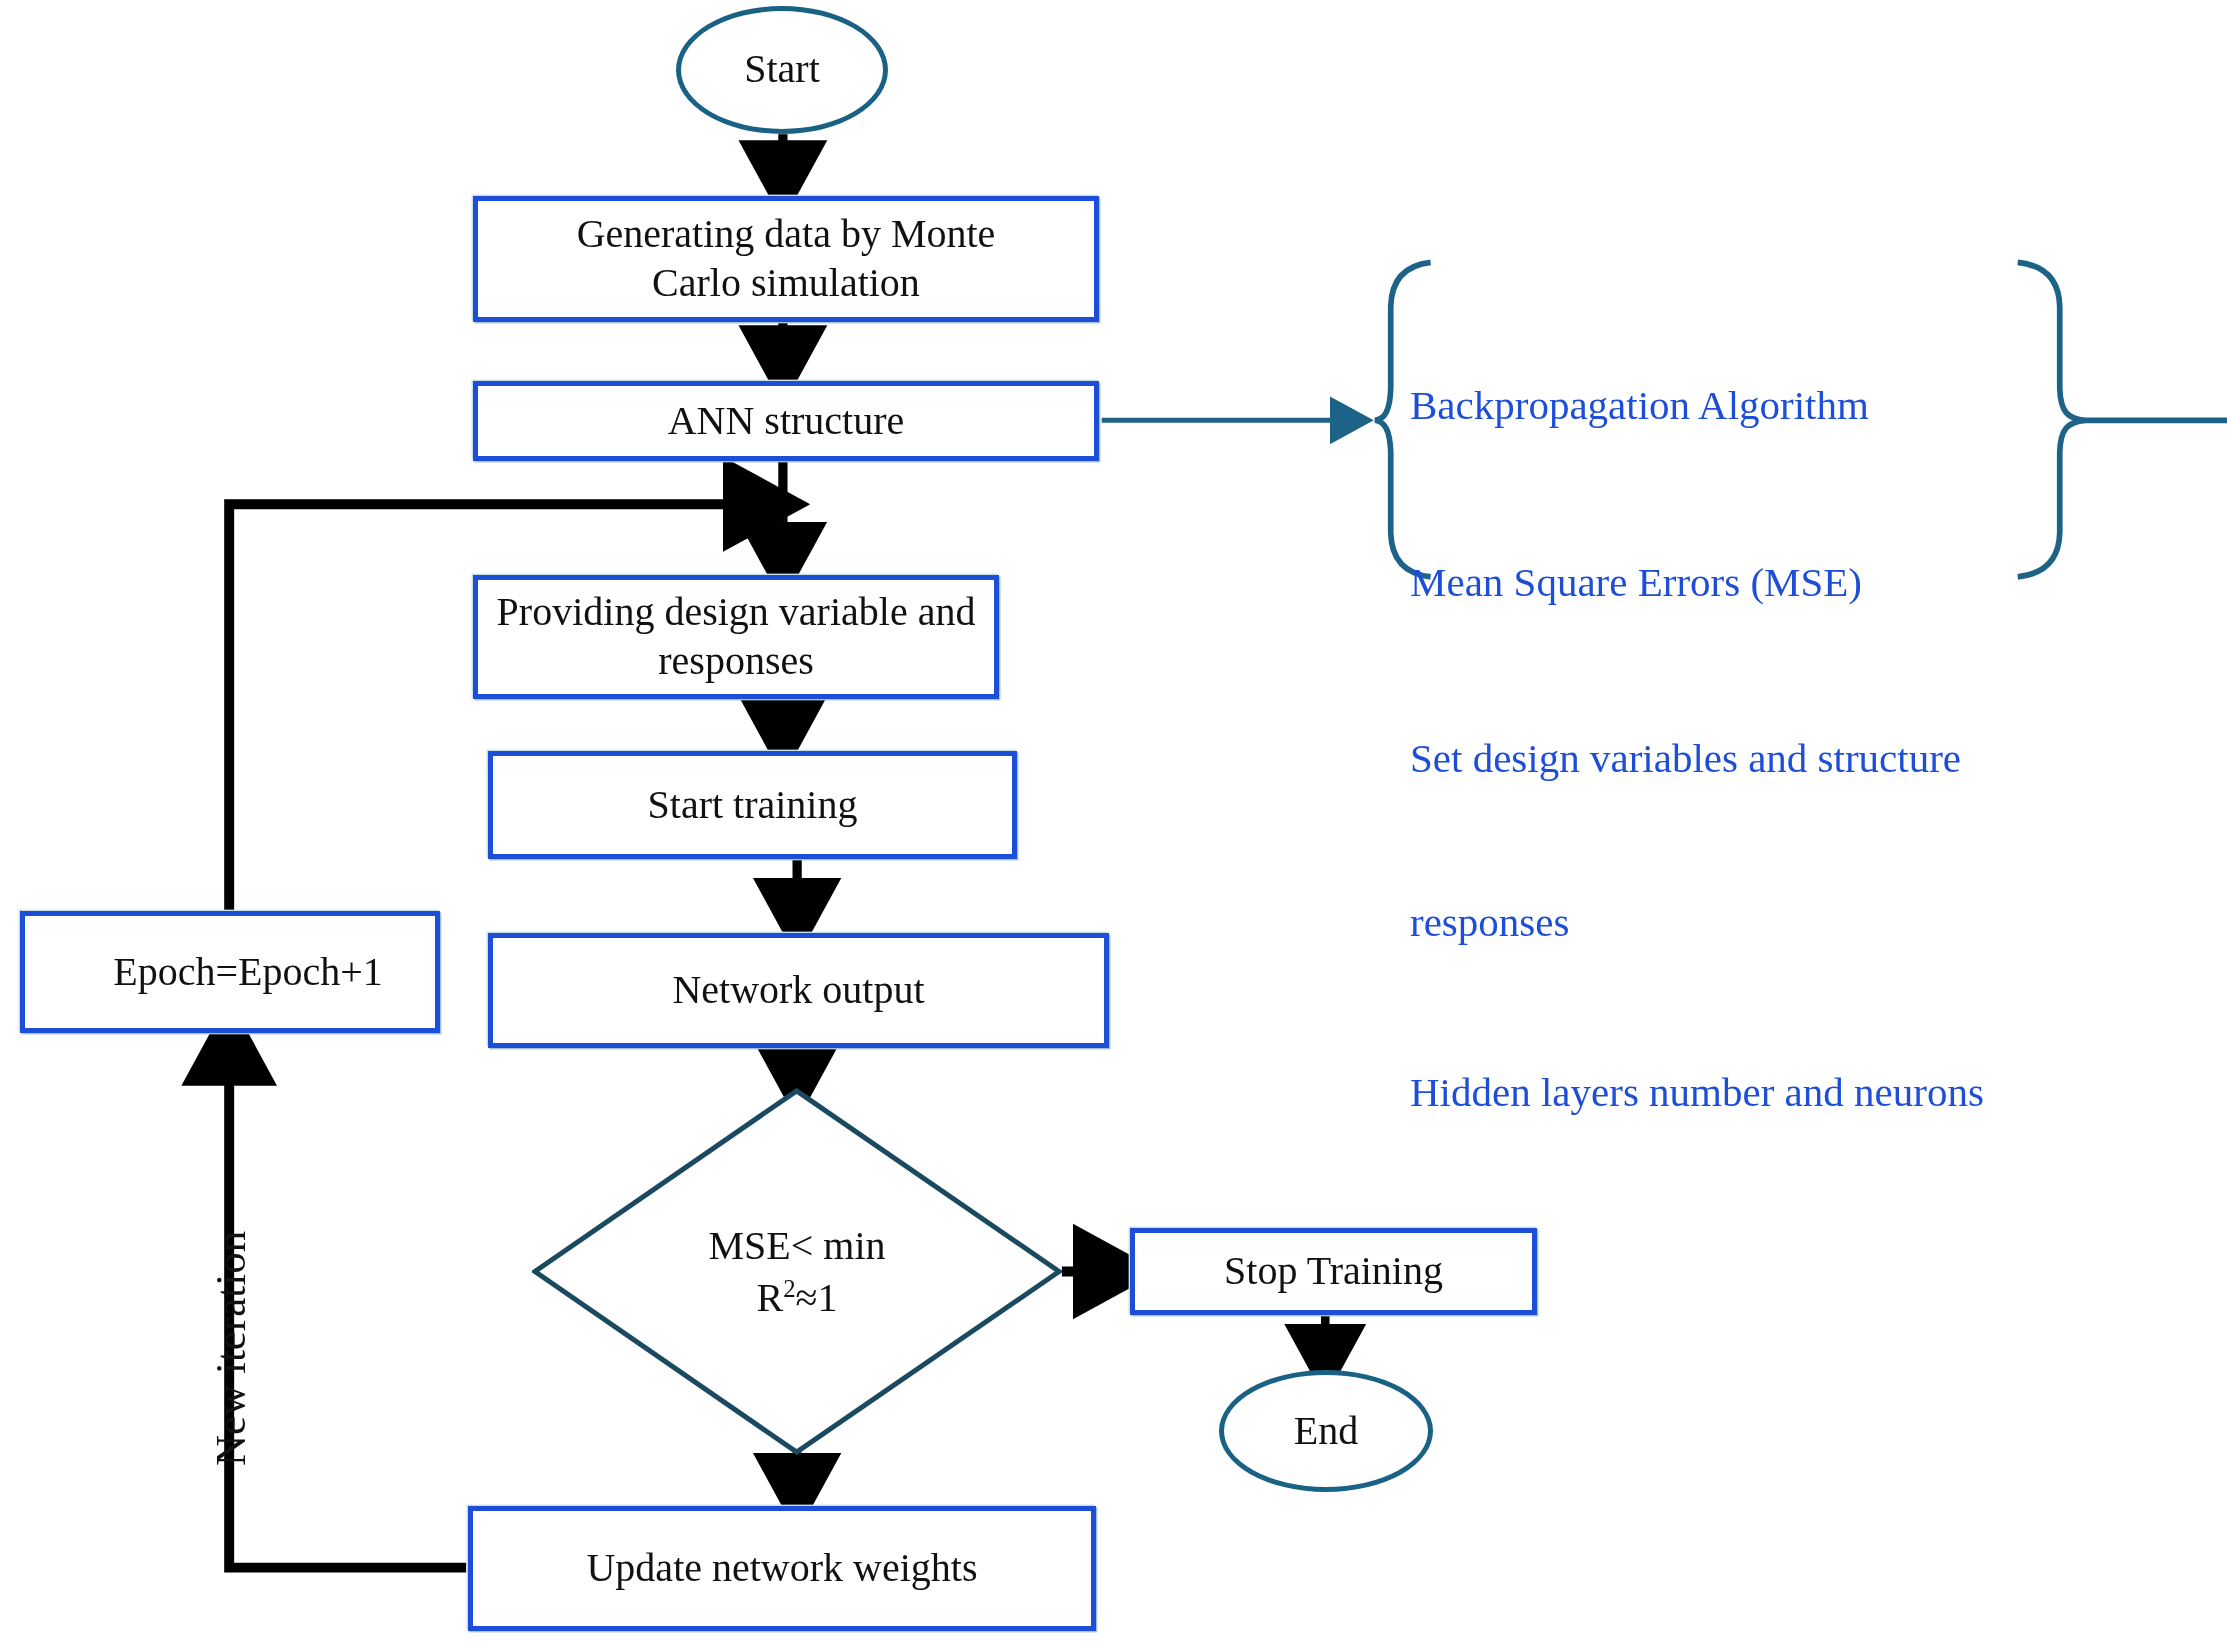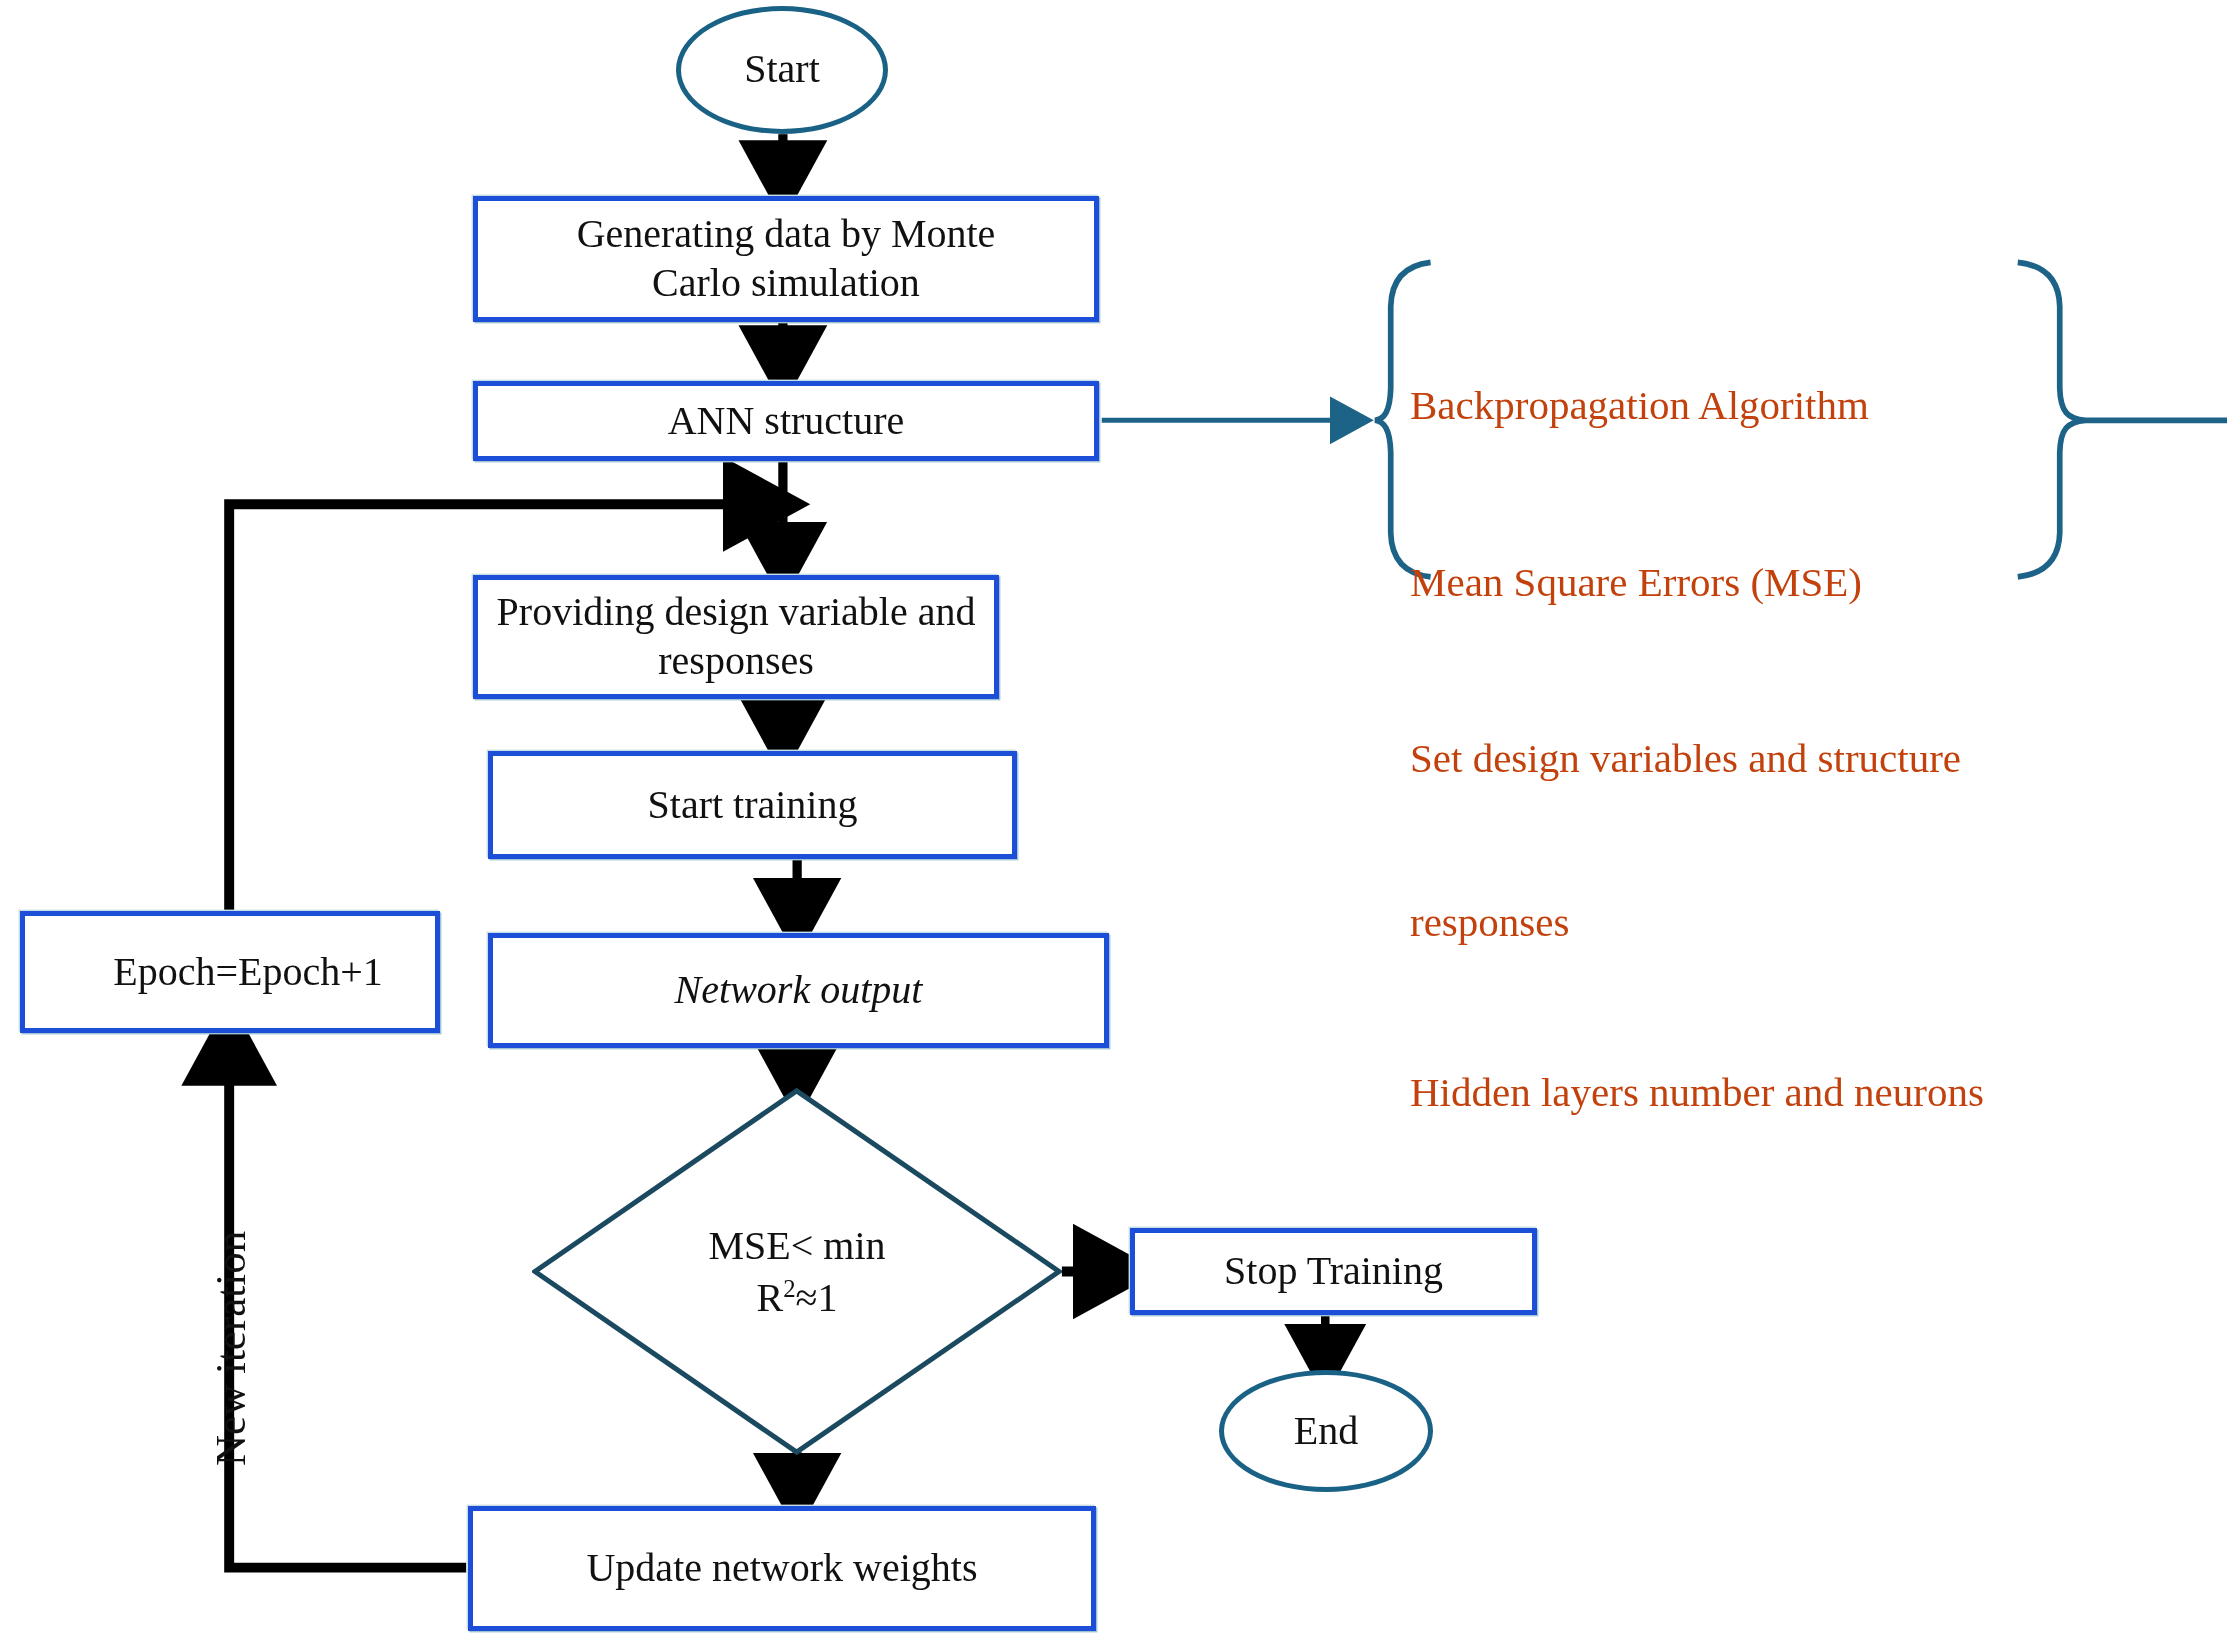--- a/index.html
+++ b/index.html
@@ -46,21 +46,21 @@
     color:#111111;
     line-height:1.3;
   }
   .edges{
     position:absolute;left:0;top:0;
     width:2227px;height:1647px;
     pointer-events:none;
   }
   .annot{
     position:absolute;
-    color:#c2410c;
+    color:#1d4ed8;
     line-height:1.33;
     white-space:pre-wrap;
   }
   .annot-line{display:block;}
   .rot-label{
     position:absolute;
     color:#111111;
     transform:rotate(-90deg);
     transform-origin:left top;
     white-space:nowrap;
@@ -143,21 +143,21 @@
 
   <div class="node box t62" style="left:473px;top:575px;width:526px;height:124px;flex-direction:column;text-align:center;">
     <span>Providing design variable and</span>
     <span>responses</span>
   </div>
 
   <div class="node box t62" style="left:488px;top:751px;width:529px;height:108px;align-items:center;">
     <span>Start training</span>
   </div>
 
-  <div class="node box t62" style="left:488px;top:933px;width:621px;height:115px;font-style:italic;">
+  <div class="node box t62" style="left:488px;top:933px;width:621px;height:115px;">
     <span>Network output</span>
   </div>
 
   <div class="diamond-wrap" style="left:532px;top:1088px;width:530px;height:367px;">
     <svg class="diamond-svg" width="530" height="367" viewBox="0 0 745 516">
       <polygon points="372,4 741,258 372,512 4,258" fill="#ffffff" stroke="#1B4A60" stroke-width="7"></polygon>
     </svg>
     <div class="diamond-label t62">
       <span>MSE&lt; min</span>
       <span><span>R</span><span class="sup">2</span><span>≈1</span></span>

